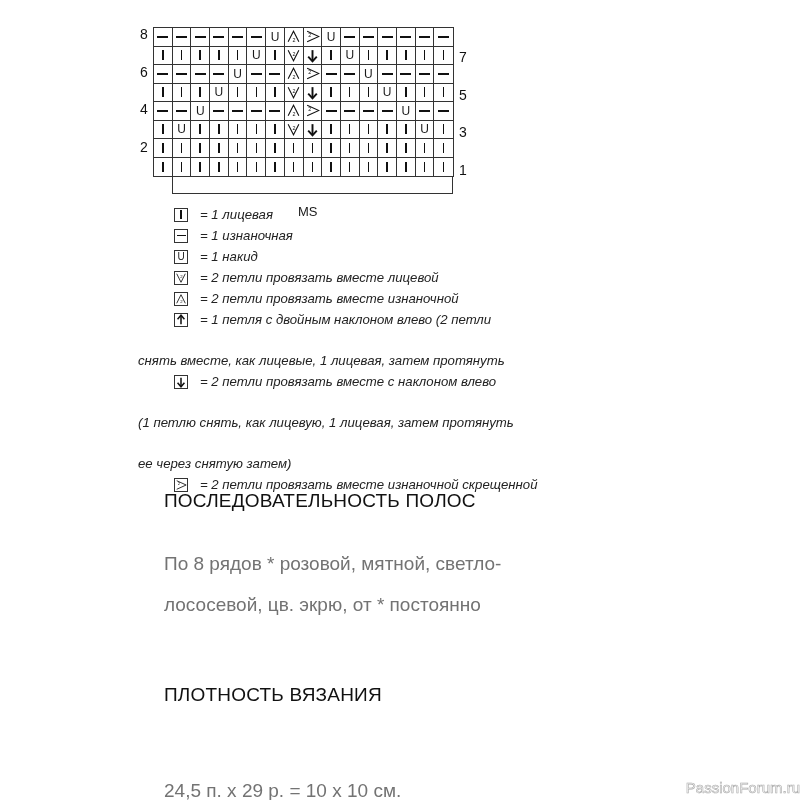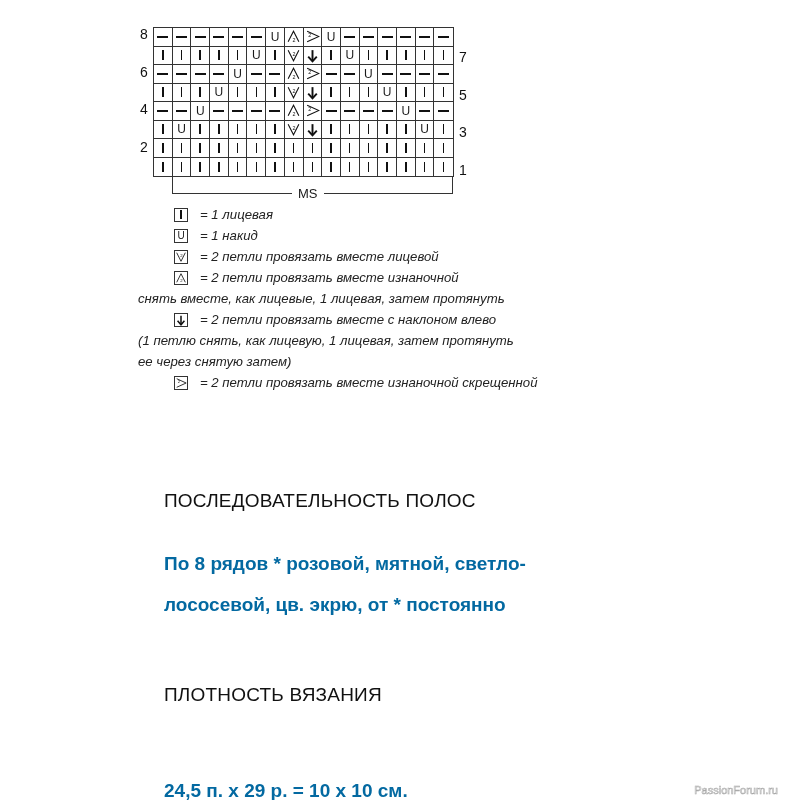--- a/index.html
+++ b/index.html
@@ -6,31 +6,31 @@
   body { width: 800px; height: 800px; position: relative; overflow: hidden; font-family: "Liberation Sans", sans-serif; color: #1a1a1a; }
   .chart { position: absolute; left: 153px; top: 27px; width: 301px; height: 150px; border: 1px solid #333; box-sizing: border-box; display: grid; grid-template-columns: repeat(16, 1fr); grid-template-rows: repeat(8, 1fr); }
   .cell { border-right: 1px solid #333; border-bottom: 1px solid #333; display: flex; align-items: center; justify-content: center; font-size: 12px; line-height: 1; box-sizing: border-box; }
   .cell:nth-child(16n) { border-right: none; }
   .cell.lastrow { border-bottom: none; }
   .g-knit::before { content: ""; display: block; width: 1.5px; height: 10px; background: #111; }
   .g-purl::before { content: ""; display: block; width: 11px; height: 1.5px; background: #111; }
   .g-yo { font-family: "Liberation Sans", sans-serif; font-size: 12px; }
   .rownum { position: absolute; font-size: 14px; color: #111; }
   .ms-bracket { position: absolute; left: 172px; top: 177px; width: 281px; height: 17px; border-left: 1px solid #333; border-right: 1px solid #333; border-bottom: 1px solid #333; box-sizing: border-box; }
-  .ms-label { position: absolute; left: 292px; top: 186px; background: #fff; padding: 0 6px; font-size: 13px; }
+  .ms-label { position: absolute; left: 292px; top: 204px; background: #fff; padding: 0 6px; font-size: 13px; }
   .legend { position: absolute; left: 138px; top: 204px; width: 420px; font-style: italic; font-size: 13.2px; color: #222; }
   .legend-row { display: flex; align-items: center; height: 21px; padding-left: 36px; }
   .legend-box { width: 14px; height: 14px; border: 1px solid #333; box-sizing: border-box; display: flex; align-items: center; justify-content: center; margin-right: 12px; flex: none; font-style: normal; font-size: 10px; }
-  .legend-cont { line-height: 21px; }
+  .legend-cont { line-height: 21px; margin-top: 20px; }
   .legend-box.g-knit::before { height: 9px; width: 1.5px; }
   .legend-box.g-purl::before { width: 9px; }
   svg { display: block; }
   .h2 { position: absolute; left: 164px; font-size: 19px; color: #111; letter-spacing: 0.2px; }
-  .para { position: absolute; left: 164px; width: 460px; font-size: 19px; line-height: 41px; color: #0369a1; font-weight: bold; }
-  .watermark { position: absolute; right: 22px; bottom: 4px; font-size: 11px; color: #fff; -webkit-text-stroke: 0.6px #aaa; }
+  .para { position: absolute; left: 164px; width: 460px; font-size: 19px; line-height: 41px; color: #737373; }
+  .watermark { position: absolute; right: 0; bottom: 4px; font-size: 15px; color: #fff; -webkit-text-stroke: 0.6px #aaa; }
 </style>
 </head>
 <body>
 
 <div class="chart" id="chart">
     <div class="cell g-purl"></div>
     <div class="cell g-purl"></div>
     <div class="cell g-purl"></div>
     <div class="cell g-purl"></div>
     <div class="cell g-purl"></div>
@@ -256,20 +256,24 @@
 
 <div class="ms-bracket"></div>
 <span class="ms-label">MS</span>
 
 <div class="legend" id="legend">
     <div class="legend-row">
       <span class="legend-box g-knit"></span>
       <span>= 1 лицевая</span>
     </div>
     <div class="legend-row">
+      <span class="legend-box g-purl"></span>
+      <span>= 1 изнаночная</span>
+    </div>
+    <div class="legend-row">
       <span class="legend-box g-yo">
         <span>U</span>
       </span>
       <span>= 1 накид</span>
     </div>
     <div class="legend-row">
       <span class="legend-box ">
         <svg width="12" height="12" viewBox="0 0 14 14">
           <path d="M2 2 L7 12 L12 2" fill="none" stroke="#111" stroke-width="1"></path>
           <text x="7.5" y="7" font-size="5" text-anchor="middle" fill="#111" font-family="Liberation Sans, sans-serif">2</text>
@@ -278,20 +282,29 @@
       <span>= 2 петли провязать вместе лицевой</span>
     </div>
     <div class="legend-row">
       <span class="legend-box ">
         <svg width="12" height="12" viewBox="0 0 14 14">
           <path d="M2 12 L7 2 L12 12" fill="none" stroke="#111" stroke-width="1"></path>
           <text x="7.5" y="12" font-size="5" text-anchor="middle" fill="#111" font-family="Liberation Sans, sans-serif">2</text>
         </svg>
       </span>
       <span>= 2 петли провязать вместе изнаночной</span>
+    </div>
+    <div class="legend-row">
+      <span class="legend-box ">
+        <svg width="12" height="12" viewBox="0 0 14 14">
+          <path d="M7 12 L7 2" stroke="#111" stroke-width="1.8"></path>
+          <path d="M3 6 L7 1.5 L11 6" fill="none" stroke="#111" stroke-width="1.8"></path>
+        </svg>
+      </span>
+      <span>= 1 петля с двойным наклоном влево (2 петли</span>
     </div>
     <div class="legend-cont">снять вместе, как лицевые, 1 лицевая, затем протянуть</div>
     <div class="legend-row">
       <span class="legend-box ">
         <svg width="12" height="12" viewBox="0 0 14 14">
           <path d="M7 2 L7 12" stroke="#111" stroke-width="1.8"></path>
           <path d="M3 8 L7 12.5 L11 8" fill="none" stroke="#111" stroke-width="1.8"></path>
         </svg>
       </span>
       <span>= 2 петли провязать вместе с наклоном влево</span>

